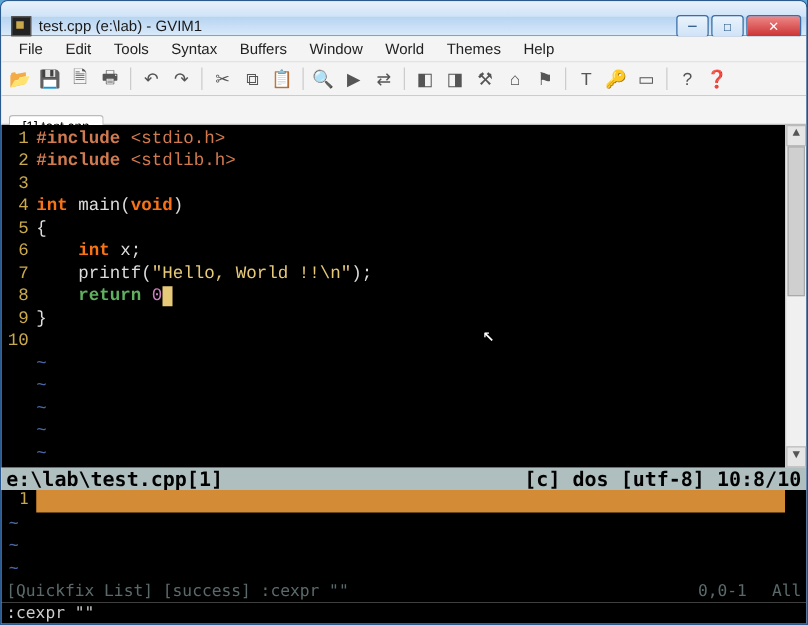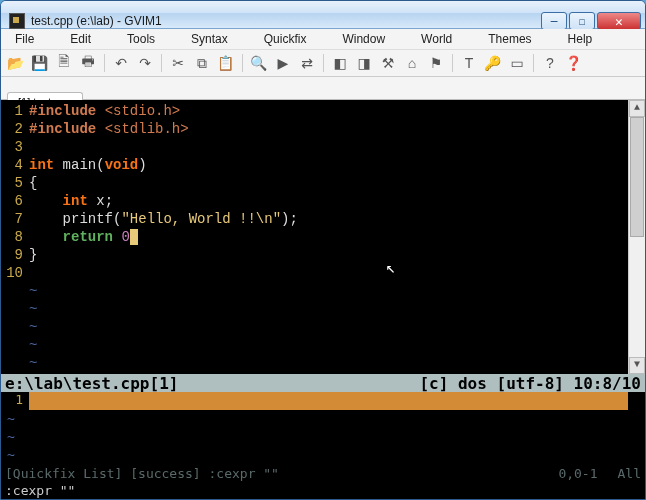--- a/index.html
+++ b/index.html
@@ -6,21 +6,21 @@
 body { font-family: "Segoe UI", Tahoma, sans-serif; font-size: 12px; background: #5ba5d6; width: 646px; height: 500px; overflow: hidden; }
 .window { width: 646px; height: 500px; background: #fff; border: 1px solid #2b5a8f; border-radius: 6px 6px 0 0; overflow: hidden; display: flex; flex-direction: column; }
 .titlebar { height: 28px; background: linear-gradient(to bottom, #e8f1fb 0%, #cfe3f7 45%, #b7d4f0 46%, #d8e9fa 100%); display: flex; align-items: center; padding: 13px 4px 0 8px; border-bottom: 1px solid #7aa5cf; }
 .titlebar .appicon { width: 16px; height: 16px; background: #222; border: 1px solid #555; margin-right: 6px; position: relative; }
 .titlebar .appicon::after { content: ""; position: absolute; top: 3px; left: 3px; width: 6px; height: 6px; background: #c9a94b; }
 .titlebar .title { flex: 1; font-size: 12px; color: #1a1a1a; }
 .titlebar .winbtns { display: flex; gap: 0; }
 .winbtn { width: 28px; height: 18px; border: 1px solid #3b6ea5; border-radius: 3px; margin-left: 2px; display: flex; align-items: center; justify-content: center; font-family: monospace; font-size: 11px; cursor: pointer; }
 .winbtn.min, .winbtn.max { background: linear-gradient(#eaf3fc,#cfe3f7); color: #1a4a7a; width: 26px; }
 .winbtn.close { background: linear-gradient(#e88,#c33); color: #fff; width: 44px; font-size: 13px; font-weight: bold; }
-.menubar { height: 22px; background: #f4f4f4; display: flex; align-items: center; padding: 0 6px; gap: 20px; border-bottom: 1px solid #ddd; }
+.menubar { height: 22px; background: #f4f4f4; display: flex; align-items: center; padding: 0 6px; gap: 2px; border-bottom: 1px solid #ddd; }
 .menubar .mitem { padding: 2px 8px; font-size: 12px; color: #222; cursor: pointer; }
 .toolbar { height: 28px; background: #f4f4f4; display: flex; align-items: center; padding: 0 4px; gap: 2px; border-bottom: 1px solid #ccc; }
 .tbtn { width: 22px; height: 22px; display: flex; align-items: center; justify-content: center; cursor: pointer; font-size: 14px; color: #555; border: 1px solid transparent; }
 .tsep { width: 1px; height: 18px; background: #ccc; margin: 0 3px; }
 .tabbar { height: 24px; background: #f4f4f4; display: flex; align-items: flex-end; padding: 0 6px; border-bottom: 1px solid #bbb; }
 .tab { padding: 3px 10px; background: #fff; border: 1px solid #bbb; border-bottom: 1px solid #fff; border-radius: 3px 3px 0 0; font-size: 11px; position: relative; top: 13px; cursor: pointer; }
 .editor-wrap { flex: 1; display: flex; background: #000; position: relative; font-family: Consolas, "Courier New", monospace; font-size: 14px; }
 .editor { flex: 1; display: flex; overflow: hidden; }
 .gutter { width: 28px; text-align: right; padding: 2px 6px 2px 2px; color: #c9a94b; user-select: none; }
 .gutter .ln { height: 18px; line-height: 18px; }
@@ -62,21 +62,21 @@
       <div class="winbtn max">☐</div>
       <div class="winbtn close">✕</div>
     </div>
   </div>
 
   <div class="menubar" id="menubar">
       <div class="mitem">File</div>
       <div class="mitem">Edit</div>
       <div class="mitem">Tools</div>
       <div class="mitem">Syntax</div>
-      <div class="mitem">Quickfix</div>
+      <div class="mitem">Buffers</div>
       <div class="mitem">Window</div>
       <div class="mitem">World</div>
       <div class="mitem">Themes</div>
       <div class="mitem">Help</div>
     </div>
 
   <div class="toolbar" id="toolbar">
       <div class="tbtn">📂</div>
       <div class="tbtn">💾</div>
       <div class="tbtn">🗎</div>

